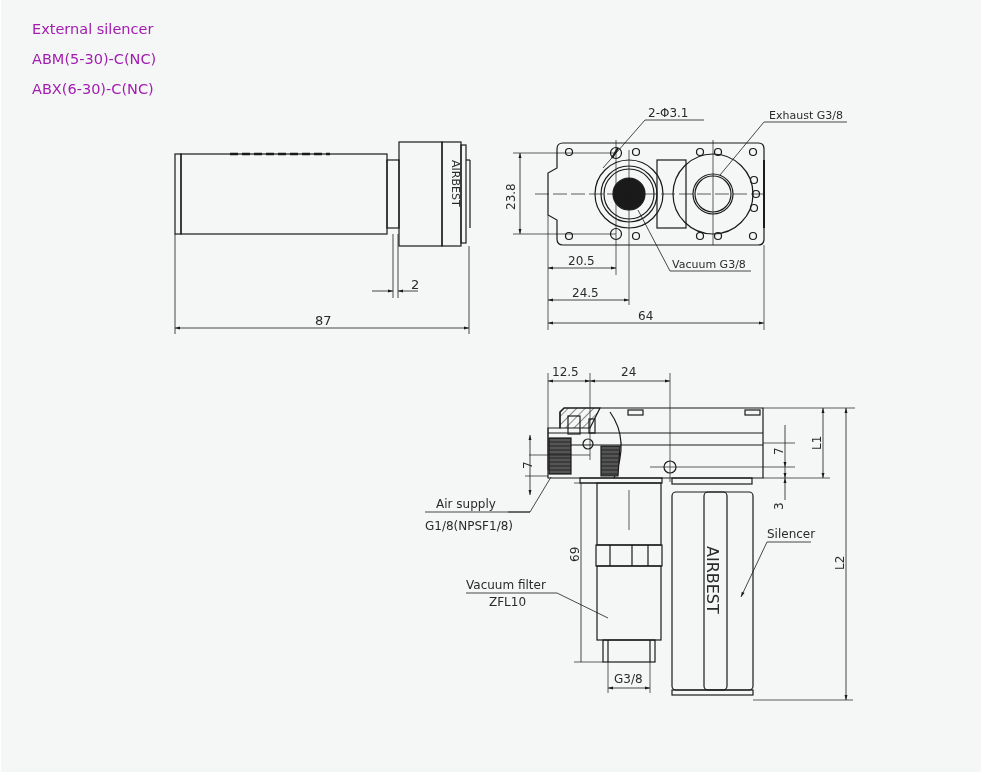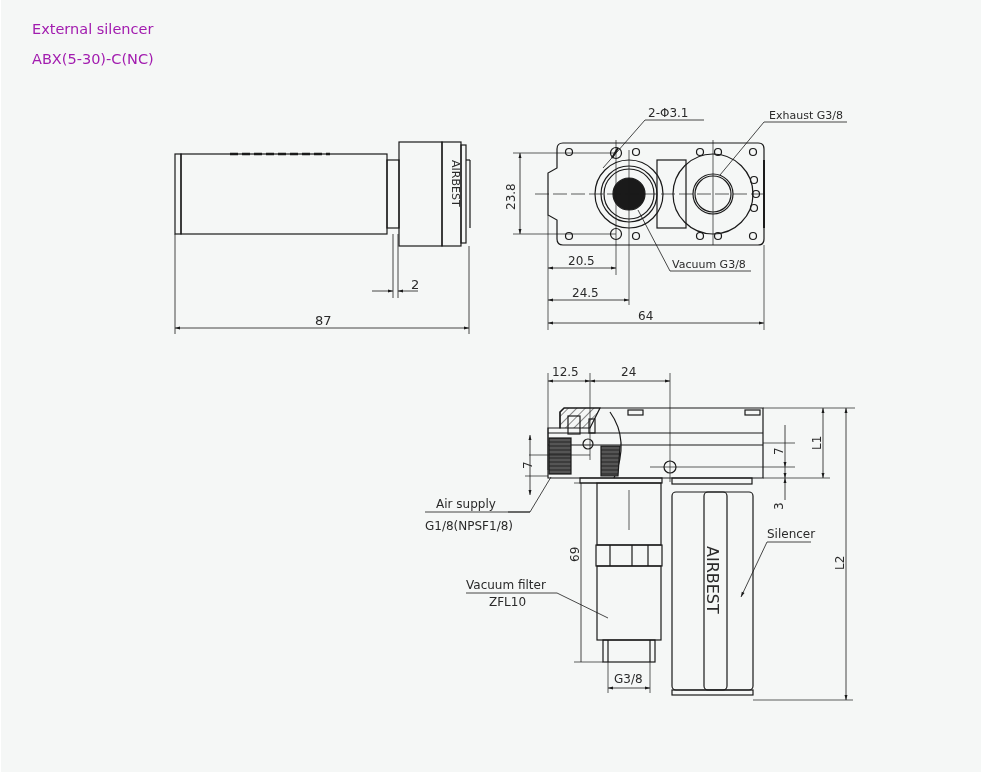--- a/index.html
+++ b/index.html
@@ -10,21 +10,22 @@
     svg.drawing { position: absolute; left: 0; top: 0; }
     svg text { font-family: "DejaVu Sans", sans-serif; fill: #2a2a2a; }
   </style>
 </head>
 <body>
 
 <div class="panel"></div>
 
 <div class="titles">
   <div>External silencer</div>
-  <div>ABX(5-30)-C(NC)</div>
+  <div>ABM(5-30)-C(NC)</div>
+  <div>ABX(6-30)-C(NC)</div>
 </div>
 
 <svg class="drawing" width="985" height="775" viewBox="0 0 985 775" xmlns="http://www.w3.org/2000/svg">
   <defs>
     <marker id="arr" viewBox="0 0 10 10" refX="10" refY="5" markerWidth="9" markerHeight="5" orient="auto-start-reverse" markerUnits="userSpaceOnUse">
       <path d="M0,2 L10,5 L0,8 z" fill="#1a1a1a"></path>
     </marker>
     <pattern id="hatch" width="6" height="6" patternUnits="userSpaceOnUse" patternTransform="rotate(45)">
       <line x1="0" y1="0" x2="0" y2="6" stroke="#1a1a1a" stroke-width="1"></line>
     </pattern>

